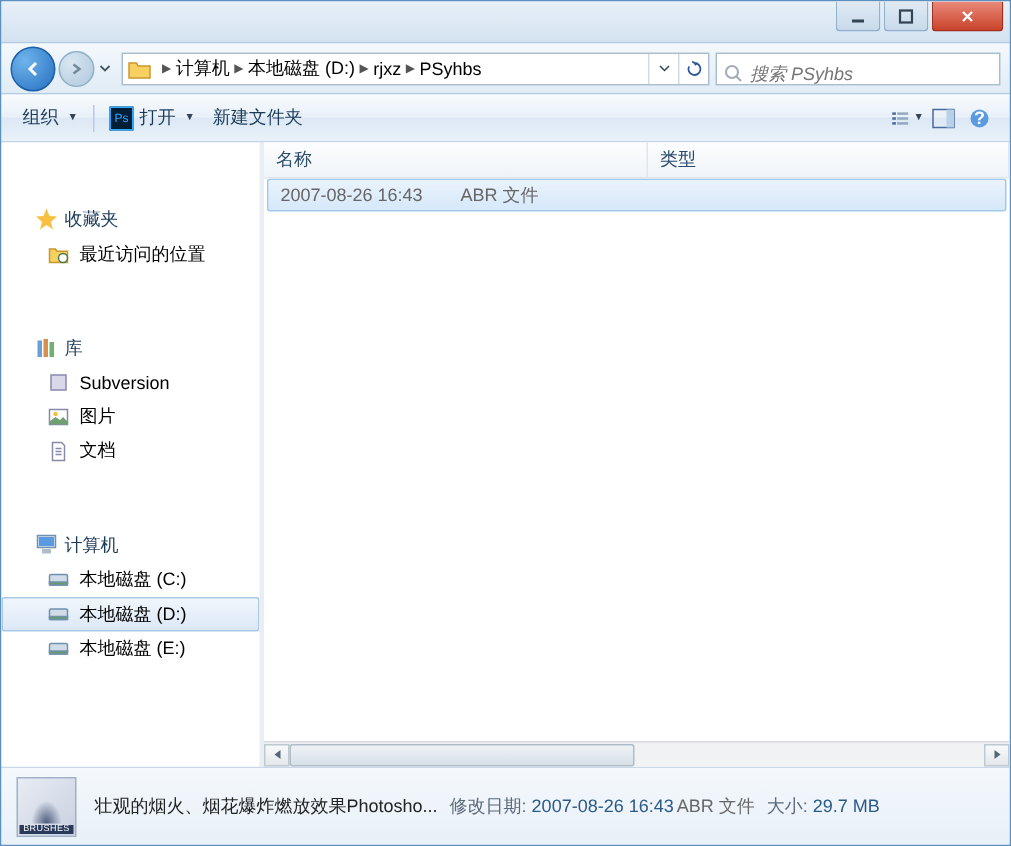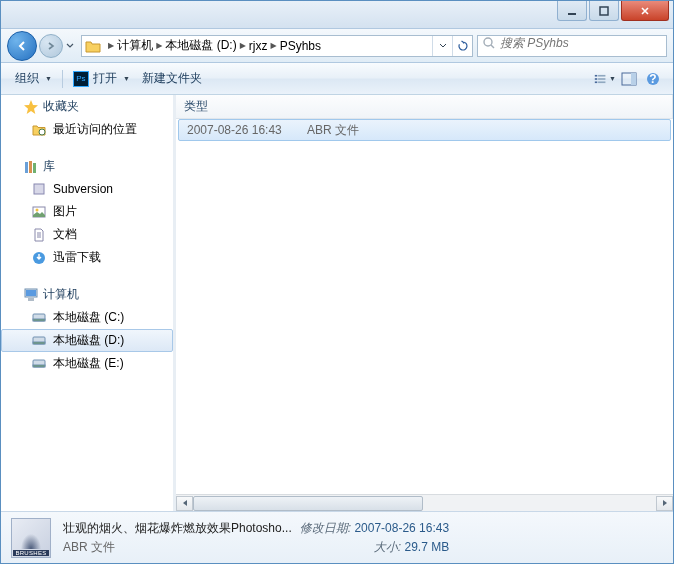--- a/index.html
+++ b/index.html
@@ -16,36 +16,36 @@
 .nav-back { width: 30px; height: 30px; border-radius: 50%; background: radial-gradient(circle at 30% 30%, #6fb4ec, #2570c0); border: 1px solid #1a5fa8; display: flex; align-items: center; justify-content: center; cursor: pointer; }
 .nav-fwd { width: 24px; height: 24px; border-radius: 50%; background: radial-gradient(circle at 30% 30%, #d8e6f2, #b0c8dc); border: 1px solid #90b0c8; margin-left: 2px; display: flex; align-items: center; justify-content: center; cursor: pointer; }
 .nav-drop { width: 14px; height: 20px; display: flex; align-items: center; justify-content: center; cursor: pointer; }
 .addr-bar { flex: 1; height: 22px; background: #fff; border: 1px solid #a8bdd0; margin: 0 4px; display: flex; align-items: center; overflow: hidden; }
 .addr-icon { width: 16px; height: 16px; margin: 0 3px; }
 .bc { display: flex; align-items: center; gap: 3px; padding: 0 4px; height: 100%; }
 .bc-item { cursor: pointer; white-space: nowrap; }
 .bc-sep { color: #555; font-size: 8px; }
 .addr-end { margin-left: auto; display: flex; align-items: center; }
 .addr-btn { width: 20px; height: 20px; display: flex; align-items: center; justify-content: center; cursor: pointer; border-left: 1px solid #d0dce8; }
-.search-box { width: 190px; height: 22px; background: #fff; border: 1px solid #a8bdd0; display: flex; align-items: flex-start; padding: 0 4px; }
+.search-box { width: 190px; height: 22px; background: #fff; border: 1px solid #a8bdd0; display: flex; align-items: flex-end; padding: 0 4px; }
 .search-box svg { width: 14px; height: 14px; margin-right: 4px; opacity: .6; }
 .search-box input { border: none; outline: none; flex: 1; font-style: italic; color: #888; background: transparent; }
 
 .toolbar { height: 32px; background: linear-gradient(#f8fbfe, #e8f0f8 48%, #dce8f4 52%, #eaf2fa); display: flex; align-items: center; padding: 0 8px; border-bottom: 1px solid #c0d4e4; }
 .tb-item { display: flex; align-items: center; gap: 4px; padding: 3px 6px; cursor: pointer; color: #1a3a5a; }
 .tb-sep-drop { font-size: 7px; color: #345; margin-left: 2px; }
 .tb-div { width: 1px; height: 18px; background: #b8cce0; margin: 0 4px; }
 .tb-spacer { flex: 1; }
 .tb-icn { width: 22px; height: 22px; display: flex; align-items: center; justify-content: center; cursor: pointer; border-radius: 2px; margin: 0 1px; }
 .ps-icon { width: 16px; height: 16px; background: #001e36; border: 1px solid #31a8ff; display: flex; align-items: center; justify-content: center; color: #31a8ff; font-size: 8px; font-weight: normal; }
 
 .body-area { height: 416px; display: flex; }
 .sidebar { width: 172px; background: #fff; overflow: hidden; }
 .sb-group { margin-bottom: 14px; }
-.sb-head { display: flex; align-items: flex-end; gap: 4px; padding: 3px 6px 3px 10px; cursor: pointer; }
+.sb-head { display: flex; align-items: flex-start; gap: 4px; padding: 3px 6px 3px 10px; cursor: pointer; margin-top: 40px; }
 .sb-head .chev { font-size: 8px; color: #666; width: 8px; }
 .sb-head-icon { width: 16px; height: 16px; }
 .sb-head-label { color: #1a3a5a; }
 .sb-item { display: flex; align-items: center; gap: 6px; padding: 3px 6px 3px 30px; cursor: pointer; }
 .sb-item.selected { background: linear-gradient(#f0f6fc, #dce8f6); border: 1px solid #a8c8e8; border-radius: 2px; padding: 2px 5px 2px 29px; }
 .sb-item-icon { width: 16px; height: 16px; display: flex; align-items: center; justify-content: center; }
 
 .splitter { width: 3px; background: #e8eef4; cursor: ew-resize; }
 
 .content { flex: 1; display: flex; flex-direction: column; background: #fff; position: relative; }
@@ -64,25 +64,25 @@
 
 .hscroll { height: 17px; background: #f0f2f4; border-top: 1px solid #d8dce0; display: flex; align-items: center; }
 .hs-btn { width: 17px; height: 15px; background: linear-gradient(#f8f9fa, #e4e8ec); border: 1px solid #c0c8d0; display: flex; align-items: center; justify-content: center; cursor: pointer; }
 .hs-track { flex: 1; height: 15px; position: relative; }
 .hs-thumb { position: absolute; left: 0; top: 0; width: 230px; height: 15px; background: linear-gradient(#eef2f6, #d8e0e8); border: 1px solid #b0bcc8; border-radius: 2px; cursor: pointer; }
 
 .details { height: 52px; background: linear-gradient(#f4f8fc, #e8f0f8); border-top: 1px solid #c8d8e8; display: flex; align-items: center; padding: 4px 10px; gap: 12px; }
 .det-thumb { width: 40px; height: 40px; background: linear-gradient(135deg, #e8ecf4, #c8d0e0); border: 1px solid #a0b0c8; display: flex; align-items: end; justify-content: center; position: relative; }
 .det-thumb::before { content: ""; width: 28px; height: 28px; background: radial-gradient(ellipse 60% 90% at 50% 100%, #4a5a7a 0%, transparent 60%); position: absolute; bottom: 8px; }
 .det-thumb-label { position: absolute; bottom: 1px; font-size: 6px; background: #2a3a5a; color: #fff; padding: 0 2px; letter-spacing: .3px; }
-.det-text { display: flex; flex-direction: column; gap: 2px; }
+.det-text { display: flex; flex-direction: row; gap: 2px; }
 .det-line1 { display: flex; gap: 8px; }
 .det-title { color: #222; }
 .det-meta { color: #666; }
-.det-label { color: #5a6a7a; font-style: italic; }
+.det-label { color: #5a6a7a; }
 .det-val { color: #2a5a8a; }
 
 svg.folder { fill: #f8d060; stroke: #c89830; }
 svg.star { fill: #f8c040; }
 svg.drive { fill: #d0dce8; stroke: #7090b0; }
 </style>
 </head>
 <body>
 
 <div class="window">
@@ -253,29 +253,20 @@
           </div>
         <div class="sb-item">
             <span class="sb-item-icon">
               <svg width="14" height="14" viewBox="0 0 14 14">
                 <path d="M3 1 h6 l2 2 v10 h-8 z" fill="#fff" stroke="#88a"></path>
                 <path d="M5 5 h4 M5 7 h4 M5 9 h4" stroke="#88a"></path>
               </svg>
             </span>
             <span>文档</span>
           </div>
-        <div class="sb-item">
-            <span class="sb-item-icon">
-              <svg width="14" height="14" viewBox="0 0 14 14">
-                <circle cx="7" cy="7" r="6" fill="#4a9ae0"></circle>
-                <path d="M7 3 v5 M5 6 l2 2 2 -2" stroke="#fff" stroke-width="1.4" fill="none"></path>
-              </svg>
-            </span>
-            <span>迅雷下载</span>
-          </div>
       </div>
 
       <div class="sb-group">
         <div class="sb-head">
           <span class="chev"></span>
           <svg class="sb-head-icon" viewBox="0 0 16 16">
               <rect x="2" y="2" width="12" height="8" fill="#d8e4f0" stroke="#7090b0"></rect>
               <rect x="3" y="3" width="10" height="6" fill="#5a9ae0"></rect>
               <rect x="5" y="11" width="6" height="3" fill="#b0bcc8"></rect>
             </svg>
@@ -308,20 +299,21 @@
             </span>
             <span>本地磁盘 (E:)</span>
           </div>
       </div>
     </div>
 
     <div class="splitter"></div>
 
     <div class="content">
       <div class="cols">
+        <div class="col col-name">名称</div>
         <div class="col col-type">类型</div>
       </div>
       <div class="rows">
         <div class="row">
           <div class="row-date">2007-08-26 16:43</div>
           <div class="row-type">ABR 文件</div>
         </div>
       </div>
       <div class="hscroll">
         <div class="hs-btn">

